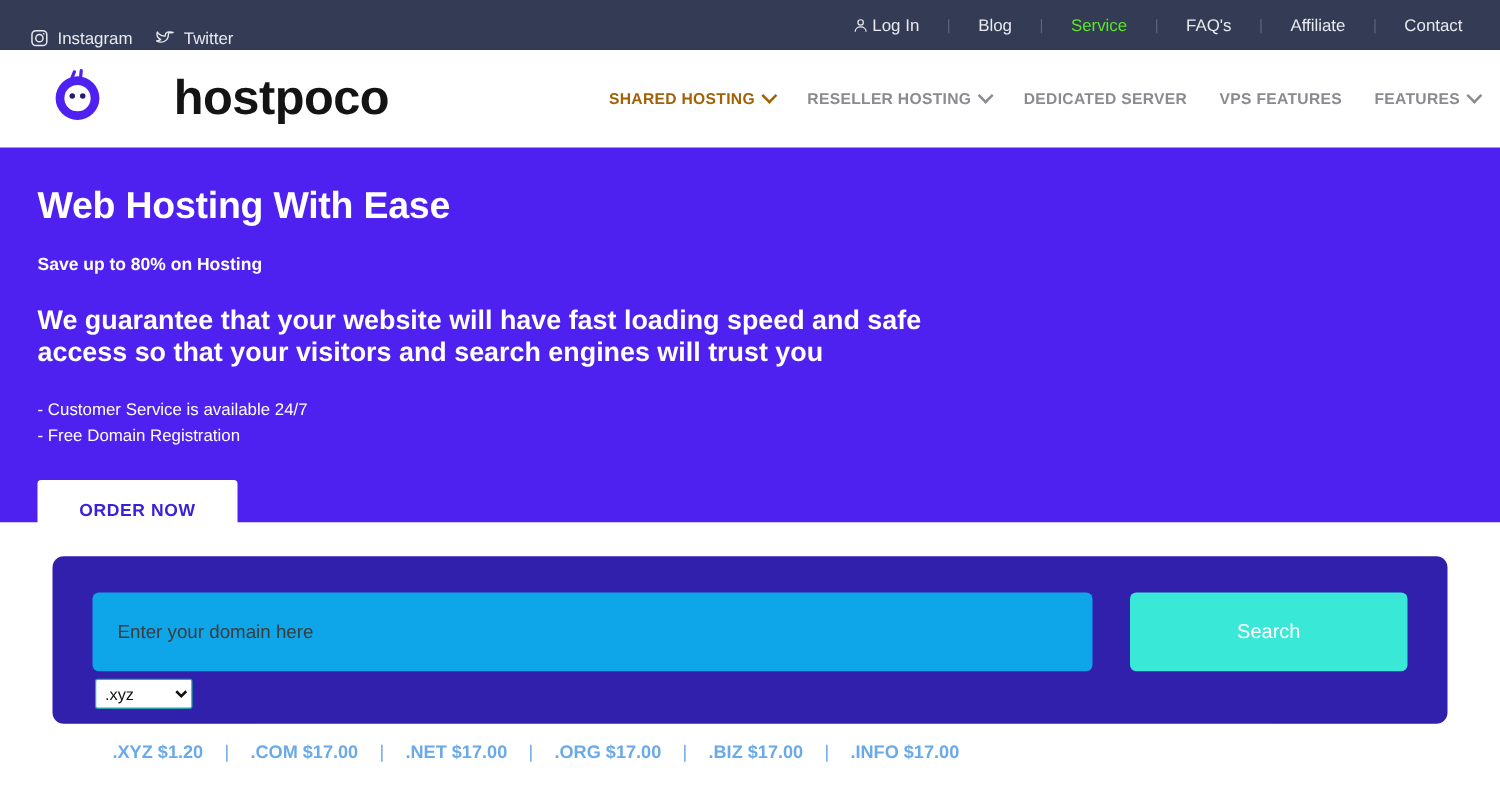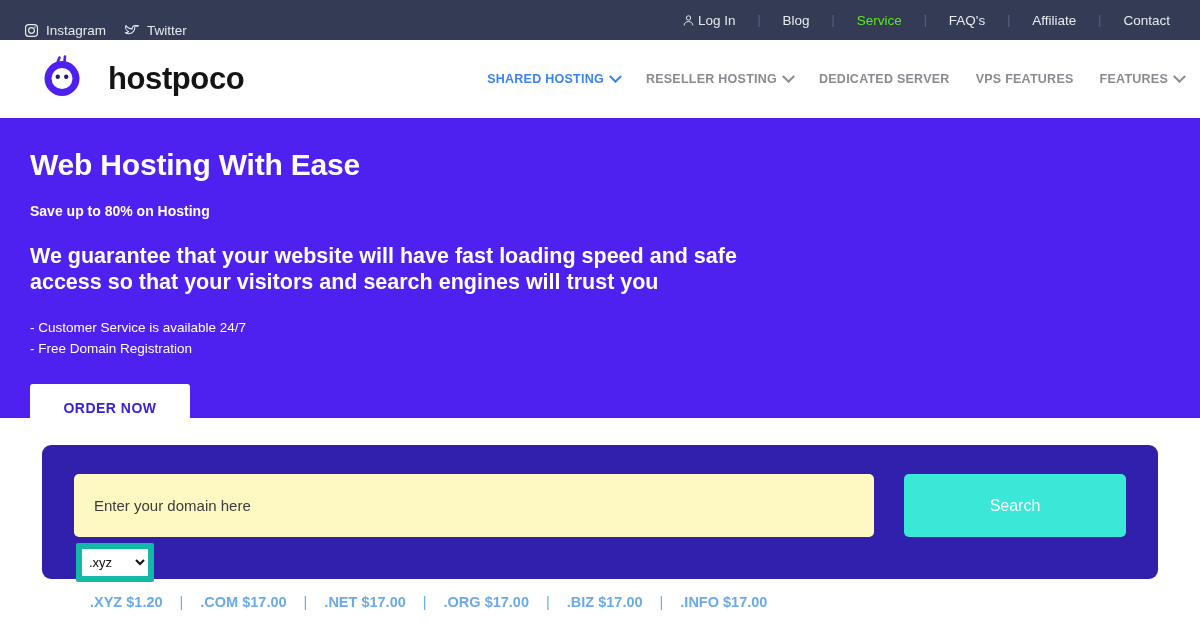--- a/index.html
+++ b/index.html
@@ -85,24 +85,25 @@
 
   .brand {
     display: flex;
     align-items: center;
     gap: 16px;
     text-decoration: none;
     cursor: pointer;
   }
 
   .brand-name {
-    font-size: 31px;
+    font-size: 39px;
     font-weight: bold;
     color: #141414;
     letter-spacing: -0.4px;
+    margin-left: 31px;
   }
 
   .mainnav {
     margin-left: auto;
     display: flex;
     align-items: center;
   }
 
   .nav-item {
     display: flex;
@@ -110,21 +111,21 @@
     gap: 7px;
     color: #8a8a90;
     font-size: 12.5px;
     font-weight: bold;
     letter-spacing: 0.25px;
     text-decoration: none;
     padding: 0 13px;
     white-space: nowrap;
     cursor: pointer;
   }
-  .nav-item.active { color: #3b82f6; }
+  .nav-item.active { color: #a16207; }
   .nav-item:last-child { padding-right: 6px; }
 
   .chev {
     display: inline-block;
     width: 9px;
     height: 9px;
     border-right: 2px solid currentColor;
     border-bottom: 2px solid currentColor;
     transform: rotate(45deg) translate(-2px,-2px);
   }
@@ -200,40 +201,40 @@
     position: relative;
   }
 
   .domain-col { flex: 1; position: relative; }
 
   .domain-input {
     width: 100%;
     height: 63px;
     border: none;
     border-radius: 5px;
-    background: #fef9c3;
+    background: #0ea5e9;
     font-size: 15px;
     color: #222;
     padding: 0 20px;
     font-family: "Liberation Sans", sans-serif;
     outline: none;
   }
   .domain-input::placeholder { color: #3c3c3c; }
 
   .tld-select {
     position: absolute;
     top: 69px;
     left: 2px;
     width: 78px;
-    height: 39px;
+    height: 24px;
     font-size: 13px;
     font-family: "Liberation Sans", sans-serif;
     background: #fff;
     color: #111;
-    border: 6px solid #14b8a6;
+    border: 1px solid #14b8a6;
     border-radius: 2px;
     padding-left: 3px;
   }
 
   .search-btn {
     width: 222px;
     height: 63px;
     background: #3ae8d8;
     color: #ffffff;
     border: none;

